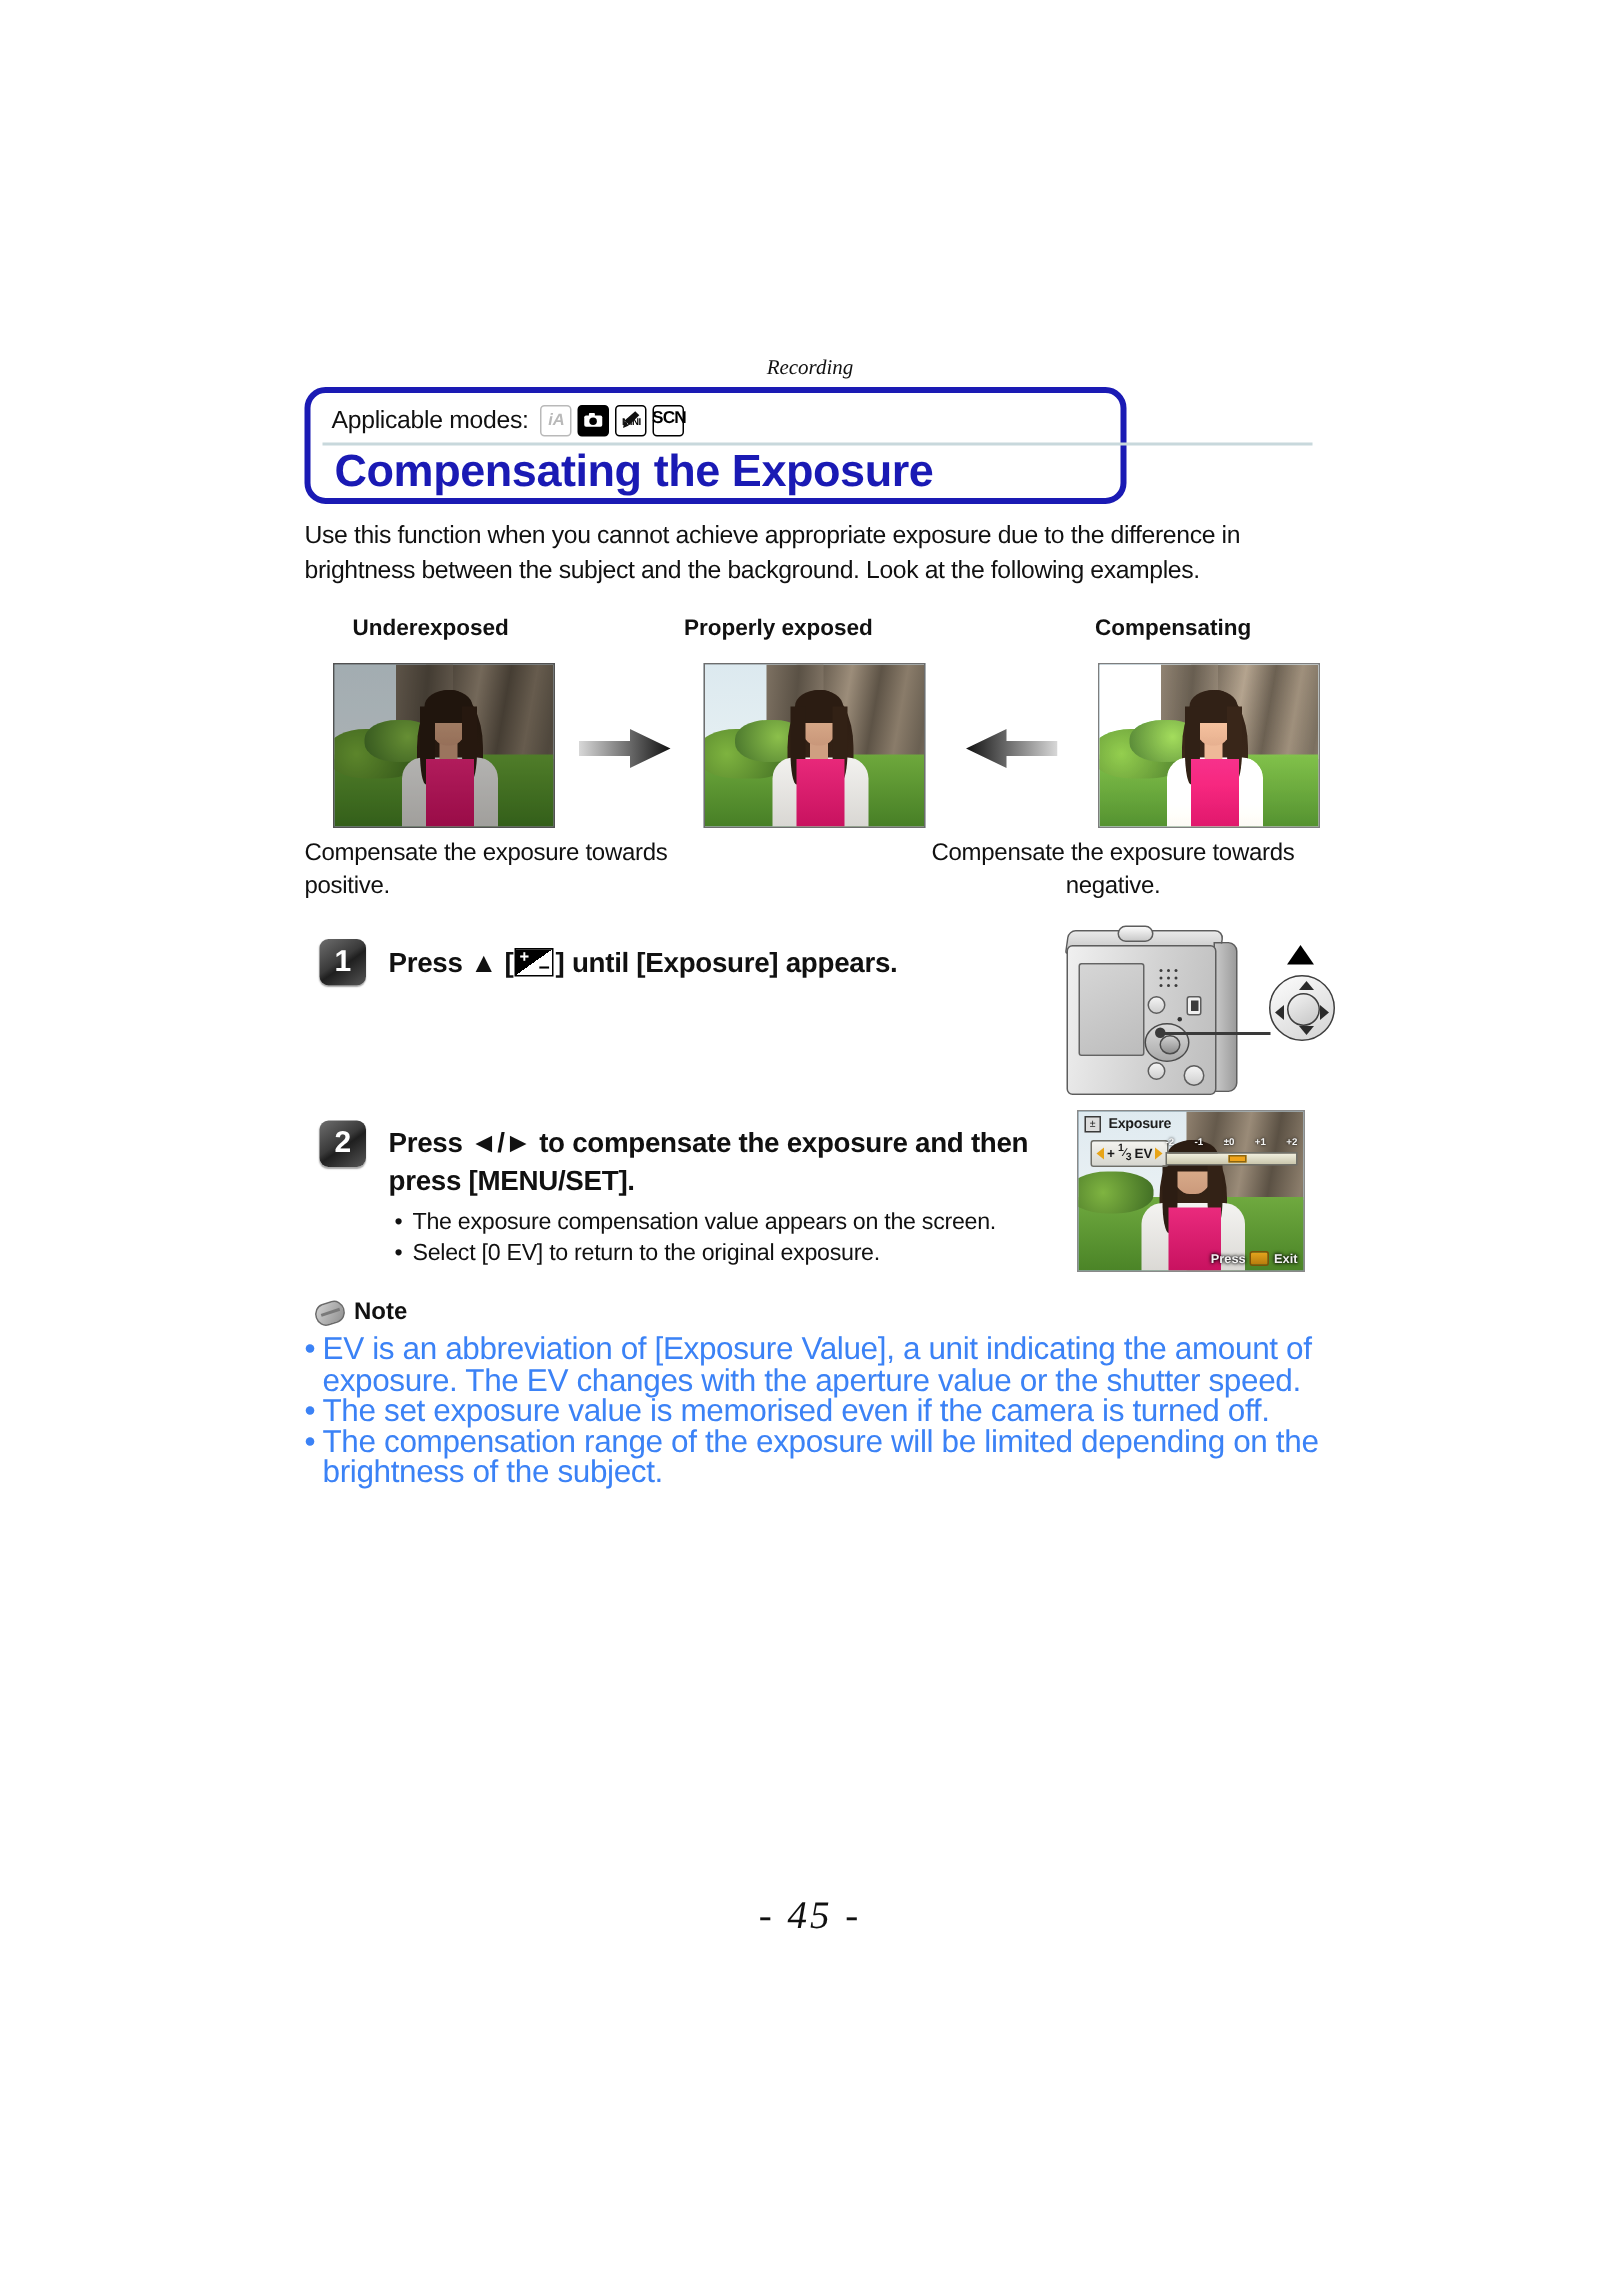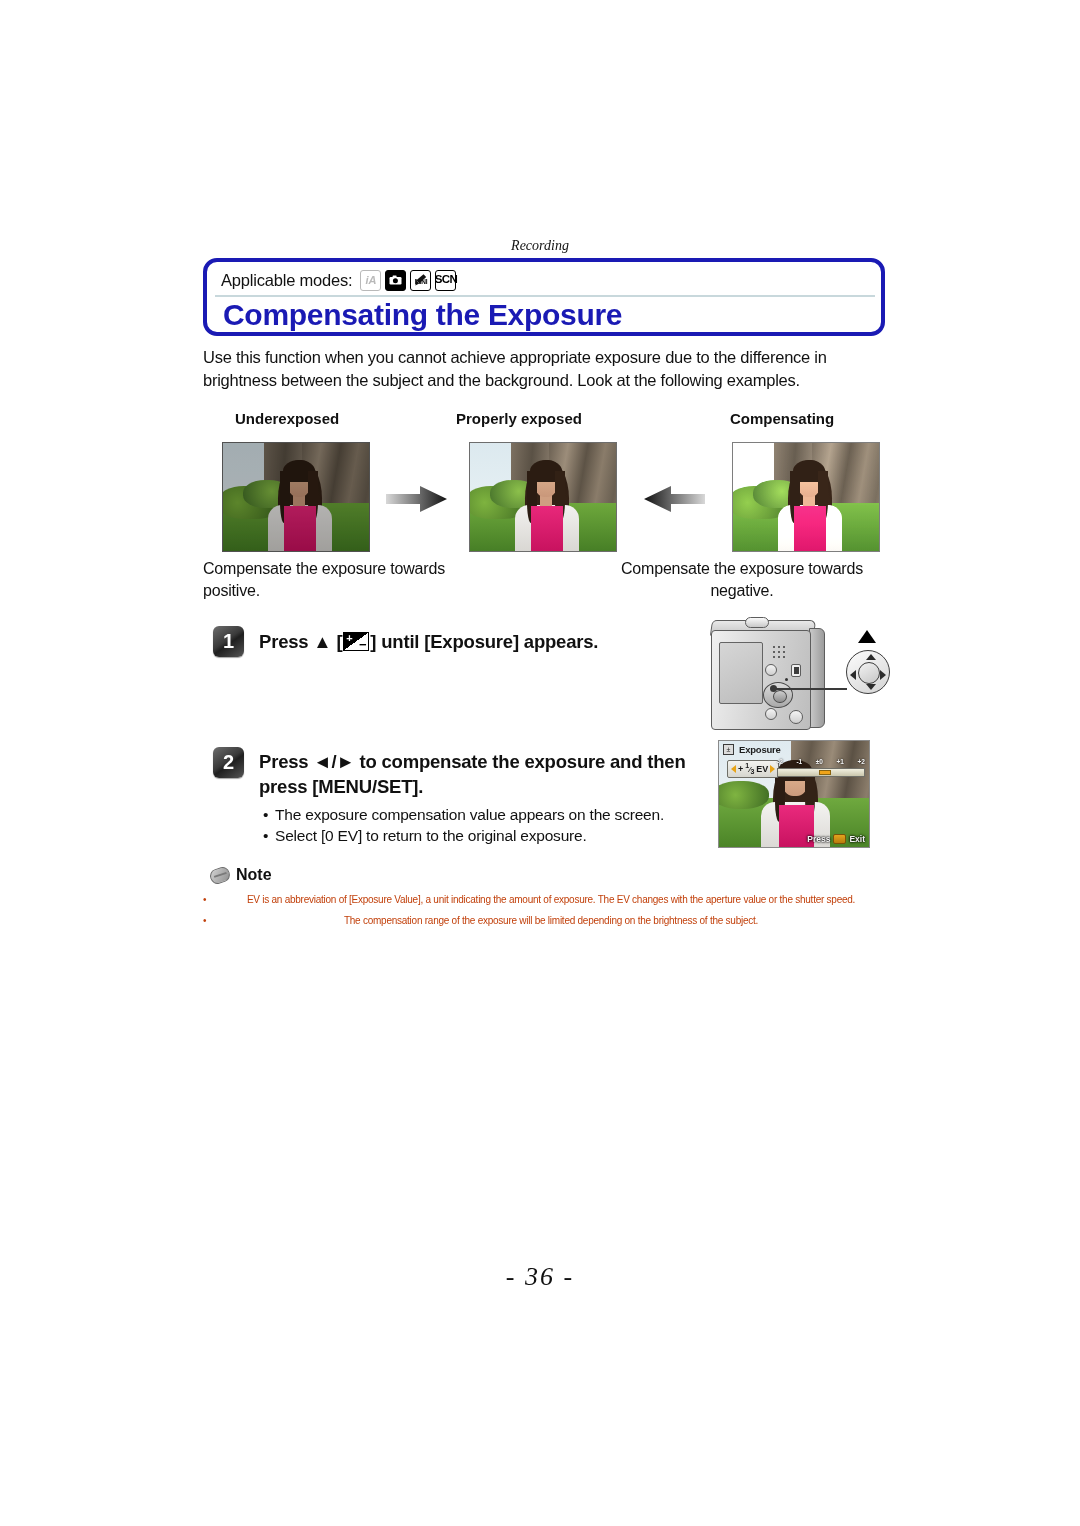--- a/index.html
+++ b/index.html
@@ -20,21 +20,21 @@
     text-align:center;
     font-family:"Liberation Serif", serif;
     font-style:italic;
     font-size:14px;
     color:#111;
   }
 
   
   .title-box {
     position:absolute;
-    left:203px; top:258px; width:682px; height:78px;
+    left:203px; top:258px; width:548px; height:78px;
     border:4px solid #1a1ab4;
     border-radius:14px;
     background:#fff;
   }
   .applicable-row {
     position:absolute; left:14px; top:4px;
     height:28px;
     display:flex; align-items:center; gap:4px;
   }
   .applicable-label {
@@ -415,21 +415,21 @@
     transform:rotate(-18deg);
     position:relative;
   }
   .note-icon:after{
     content:""; position:absolute; left:3px; top:5px; width:13px; height:1.6px;
     background:#7a7a7a;
   }
   .note-title { font-size:16px; font-weight:bold; color:#111; }
   .note-list {
     position:absolute; left:203px; top:890px; width:684px;
-    font-size:10px; line-height:20.5px; color:#c2410c; letter-spacing:-0.25px;text-align:center;
+    font-size:21px; line-height:20.5px; color:#3b82f6; letter-spacing:-0.25px;
   }
   .note-list > div { position:relative; padding-left:12px; margin-bottom:0px; }
   .note-list > div:before { content:"\2022"; position:absolute; left:0; top:0; }
 
   
   .pageno {
     position:absolute; left:0; top:1262px; width:1080px;
     text-align:center;
     font-family:"Liberation Serif", serif;
     font-style:italic;
@@ -668,18 +668,19 @@
       <span>Exit</span>
     </div>
   </div>
 
   <div class="note-head">
     <span class="note-icon"></span>
     <span class="note-title">Note</span>
   </div>
   <div class="note-list">
     <div>EV is an abbreviation of [Exposure Value], a unit indicating the amount of exposure. The EV changes with the aperture value or the shutter speed.</div>
+    <div>The set exposure value is memorised even if the camera is turned off.</div>
     <div>The compensation range of the exposure will be limited depending on the brightness of the subject.</div>
   </div>
 
-  <div class="pageno">- 36 -</div>
+  <div class="pageno">- 45 -</div>
 
 </div>
 
 </body></html>

